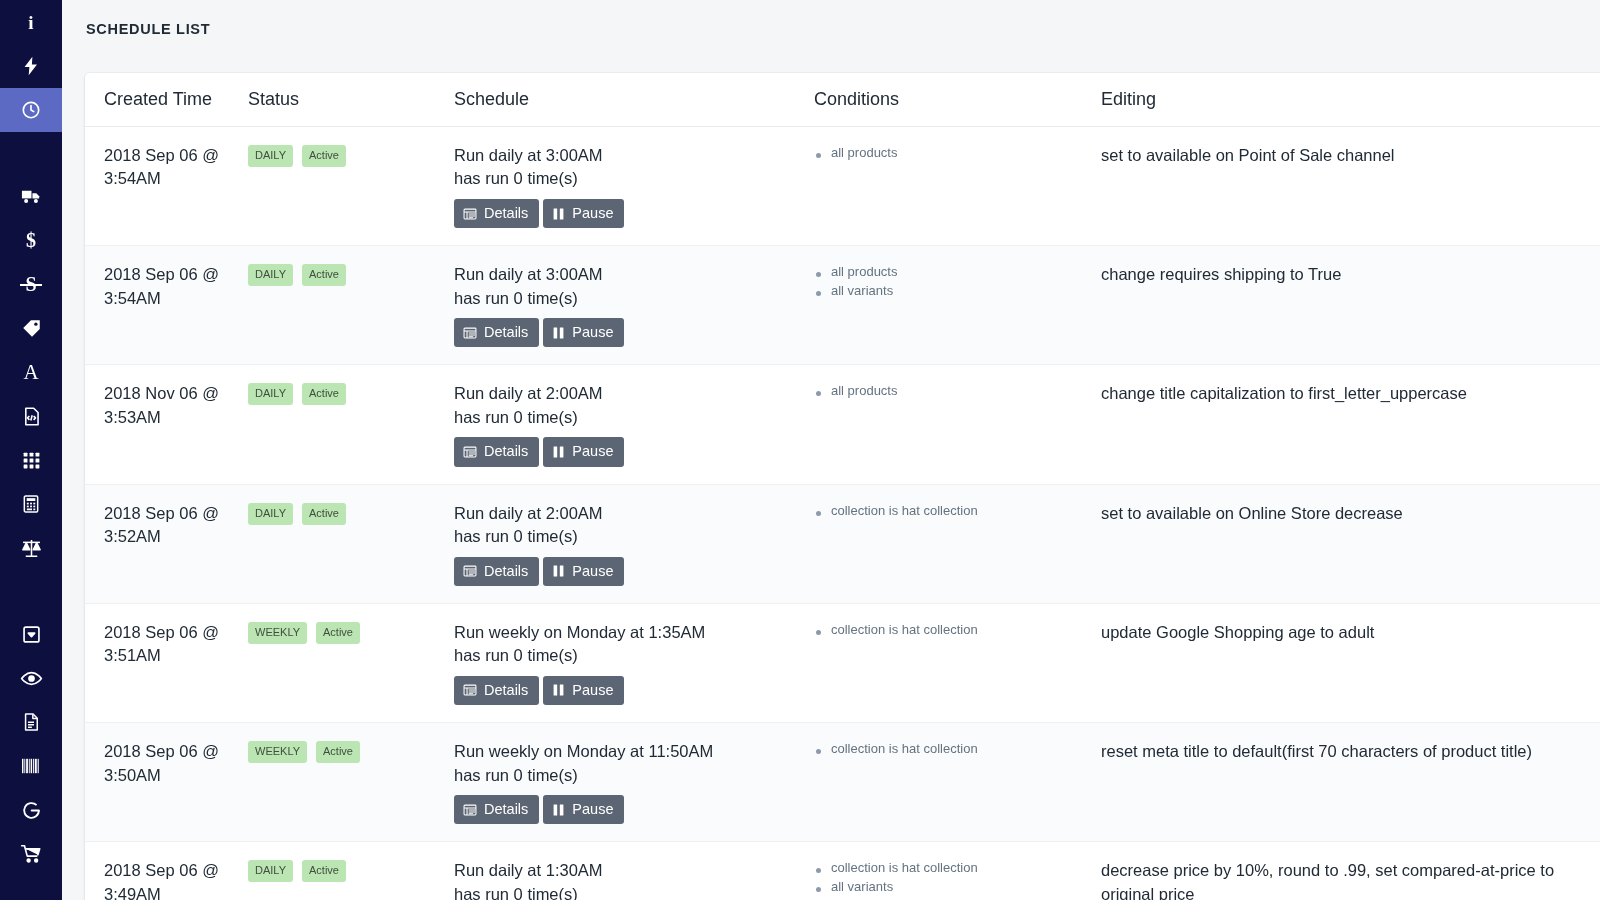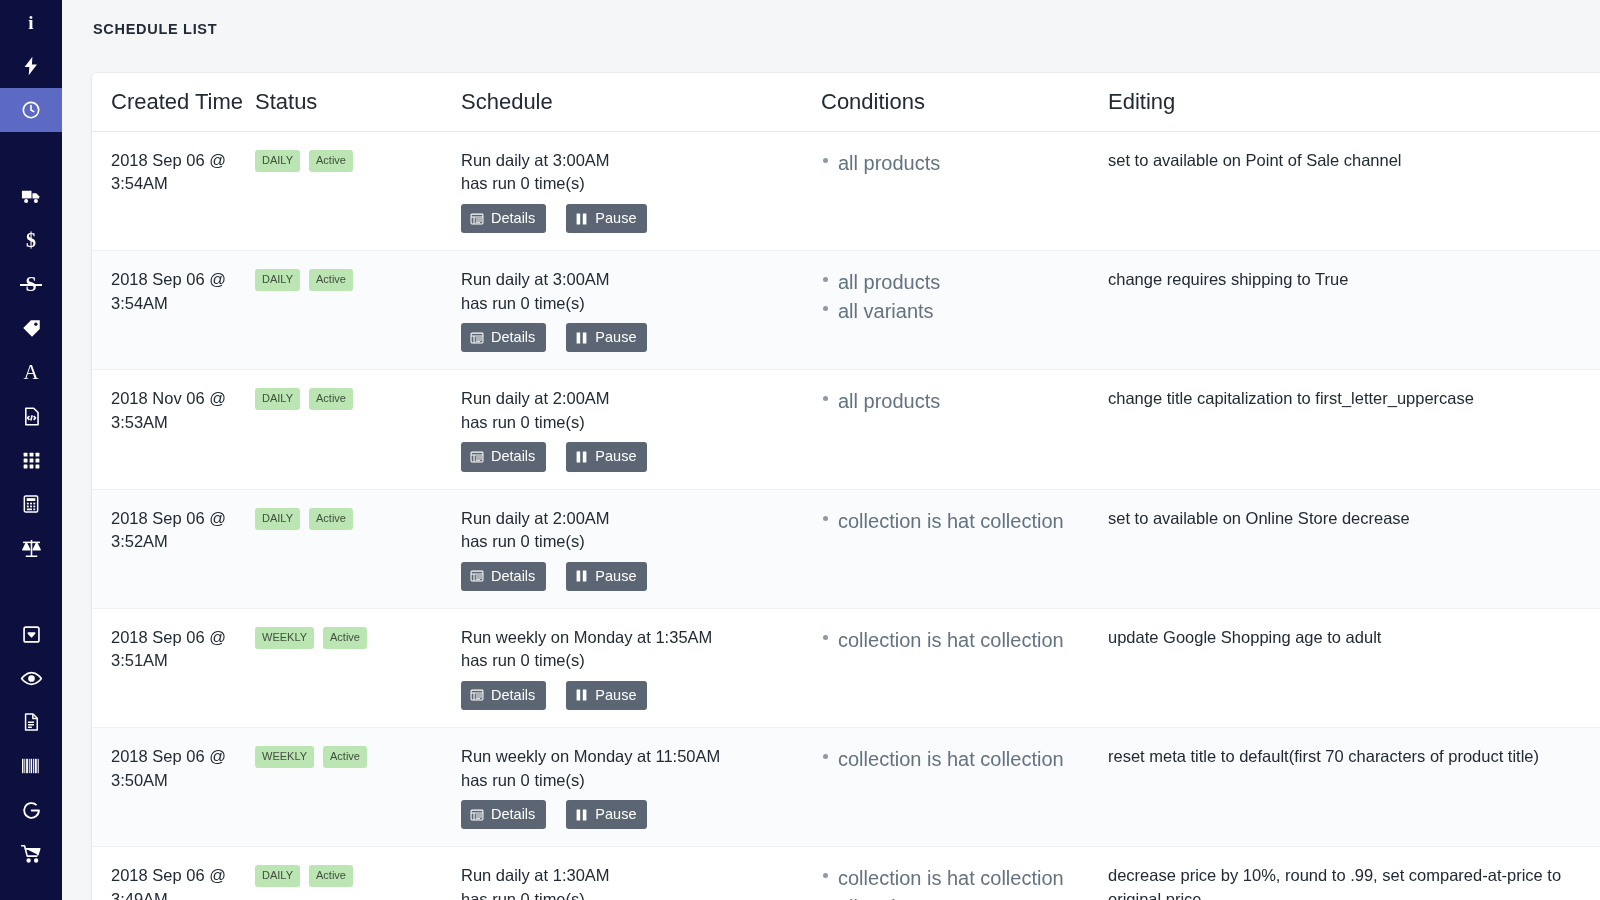--- a/index.html
+++ b/index.html
@@ -35,21 +35,20 @@
   }
   .nav-item svg { display: block; }
   .nav-spacer-lg { height: 42px; min-height: 42px; }
 
   
   .main {
     flex: 1; height: 900px;
     background: #f4f6f8;
     position: relative;
     overflow: hidden;
-    margin-left: 7px;
   }
   .page-title {
     font-size: 14.5px;
     font-weight: bold;
     letter-spacing: 0.7px;
     color: #212b36;
     padding: 21px 0 0 24px;
   }
 
   .card {
@@ -67,21 +66,21 @@
     table-layout: fixed;
   }
   table.sched col.c-created  { width: 163px; }
   table.sched col.c-status   { width: 206px; }
   table.sched col.c-schedule { width: 360px; }
   table.sched col.c-cond     { width: 287px; }
   table.sched col.c-edit     { width: auto; }
 
   table.sched th {
     text-align: left;
-    font-size: 22px;
+    font-size: 18px;
     font-weight: normal;
     color: #212b36;
     padding: 16px 8px 16px 0;
     border-bottom: 1px solid #e8eaed;
     background: #ffffff;
     white-space: nowrap;
   }
   table.sched th:first-child { padding-left: 19px; }
 
   table.sched td {
@@ -103,42 +102,42 @@
     background: #bbe5b3;
     color: #414f3e;
     font-size: 11px;
     line-height: 1;
     padding: 5px 7px 6px 7px;
     border-radius: 3px;
     white-space: nowrap;
   }
 
   .sched-line { white-space: nowrap; }
-  .btn-row { display: flex; gap: 20px; margin-top: 8px; }
+  .btn-row { display: flex; gap: 4px; margin-top: 8px; }
   .btn {
     display: inline-flex; align-items: center; gap: 7px;
     background: #5c6573;
     color: #ffffff;
     border: none;
     border-radius: 3px;
     padding: 6px 11px 6px 9px;
     font-size: 14.5px;
     font-family: "Liberation Sans", sans-serif;
     line-height: 1.2;
     cursor: pointer;
     white-space: nowrap;
   }
   .btn .bicon { display: inline-flex; align-items: center; }
 
   ul.conds { list-style: none; margin: 0; padding: 0; }
   ul.conds li {
     position: relative;
     padding-left: 17px;
     color: #637381;
-    font-size: 20px;
+    font-size: 13px;
     line-height: 1.42;
     white-space: nowrap;
   }
   ul.conds li::before {
     content: "";
     position: absolute;
     left: 2px; top: 9px;
     width: 5px; height: 5px;
     border-radius: 50%;
     background: #8c9aab;

